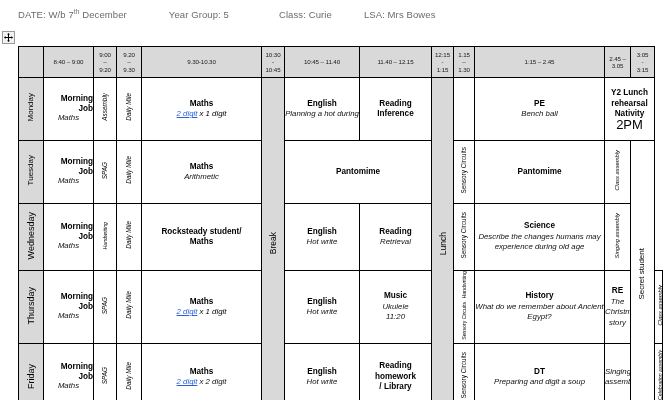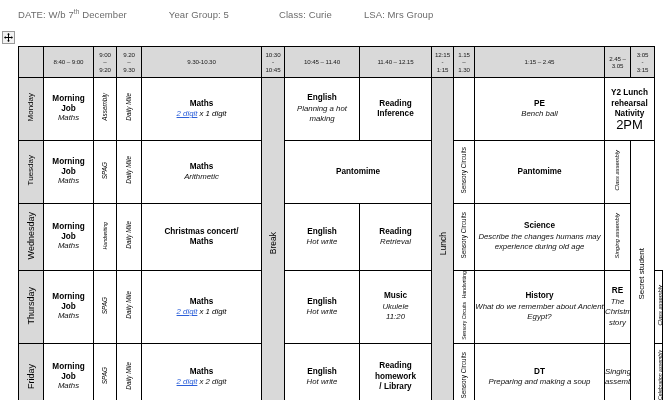--- a/index.html
+++ b/index.html
@@ -121,38 +121,38 @@
   .ul-blue {
     text-decoration: underline;
     text-decoration-color: #2b5fd9;
     color: #2b5fd9;
   }
   .breaklunch {
     background: #d9d9d9;
     font-size: 8.5px;
     font-weight: bold;
   }
-  .mid-line { line-height: 9.5px; }
+  .mid-line { line-height: 9.5px; text-align: right; }
   .emptycell { }
   .secret {
     font-size: 9px;
     font-weight: bold;
   }
 </style>
 </head>
 <body>
 
 <div class="meta-bar">
   <span class="meta-item"><span>DATE: W/b 7</span><span class="sup">th</span><span> December</span></span>
   <span class="meta-gap-1"></span>
   <span class="meta-item">Year Group: 5</span>
   <span class="meta-gap-2"></span>
   <span class="meta-item">Class: Curie</span>
   <span class="meta-gap-3"></span>
-  <span class="meta-item">LSA: Mrs Group</span>
+  <span class="meta-item">LSA: Mrs Bowes</span>
   <span class="meta-gap-4"></span>
 </div>
 
 <div class="move-handle">
   <svg width="11" height="11" viewBox="0 0 11 11">
     <path d="M5.5 1 L4 2.6 H5 V5 H2.6 V4 L1 5.5 L2.6 7 V6 H5 V8.4 H4 L5.5 10 L7 8.4 H6 V6 H8.4 V7 L10 5.5 L8.4 4 V5 H6 V2.6 H7 Z" fill="#000"></path>
   </svg>
 </div>
 
 <div class="tt-wrap">
@@ -233,21 +233,21 @@
     </td>
     <td class="body">
       <span class="ttl">Maths</span>
       <span class="maths-line"><span class="ul-blue">2 digit</span><span> x 1 digit</span></span>
     </td>
     <td class="breaklunch" rowspan="5">
       <span class="vert">Break</span>
     </td>
     <td class="body">
       <span class="ttl">English</span>
-      <span class="sub">Planning a hot making</span>
+      <span class="sub">Planning a hot during</span>
     </td>
     <td class="body">
       <span class="ttl">Reading</span>
       <span class="ttl">Inference</span>
     </td>
     <td class="breaklunch" rowspan="5">
       <span class="vert">Lunch</span>
     </td>
     <td class="body emptycell"></td>
     <td class="body">
@@ -304,21 +304,21 @@
       <span class="ttl mid-line">Morning Job</span>
       <span class="sub">Maths</span>
     </td>
     <td class="body tall">
       <span class="vert-i tiny-v">Handwriting</span>
     </td>
     <td class="body tall">
       <span class="vert-i small-v">Daily Mile</span>
     </td>
     <td class="body tall">
-      <span class="ttl">Christmas concert/</span>
+      <span class="ttl">Rocksteady student/</span>
       <span class="ttl">Maths</span>
     </td>
     <td class="body tall">
       <span class="ttl">English</span>
       <span class="sub">Hot write</span>
     </td>
     <td class="body tall">
       <span class="ttl">Reading</span>
       <span class="sub">Retrieval</span>
     </td>
@@ -401,21 +401,21 @@
     </td>
     <td class="body tall">
       <span class="ttl">Reading homework</span>
       <span class="ttl">/ Library</span>
     </td>
     <td class="body tall">
       <span class="vert small-v">Sensory Circuits</span>
     </td>
     <td class="body tall">
       <span class="ttl">DT</span>
-      <span class="sub">Preparing and making a soup</span>
+      <span class="sub">Preparing and digit a soup</span>
     </td>
     <td class="body tall">
       <span class="sub">Singing</span>
       <span class="sub">assembly</span>
     </td>
     <td class="body tall">
       <span class="vert-i tiny-v">Celebration assembly</span>
     </td>
   </tr>
 

